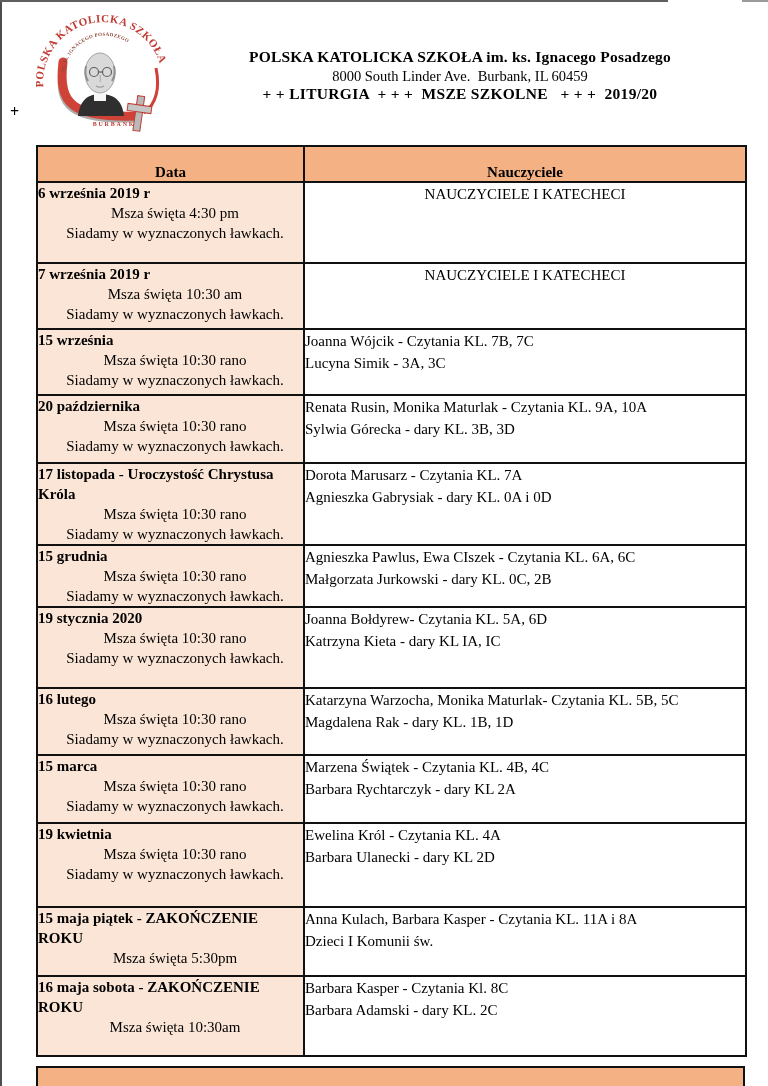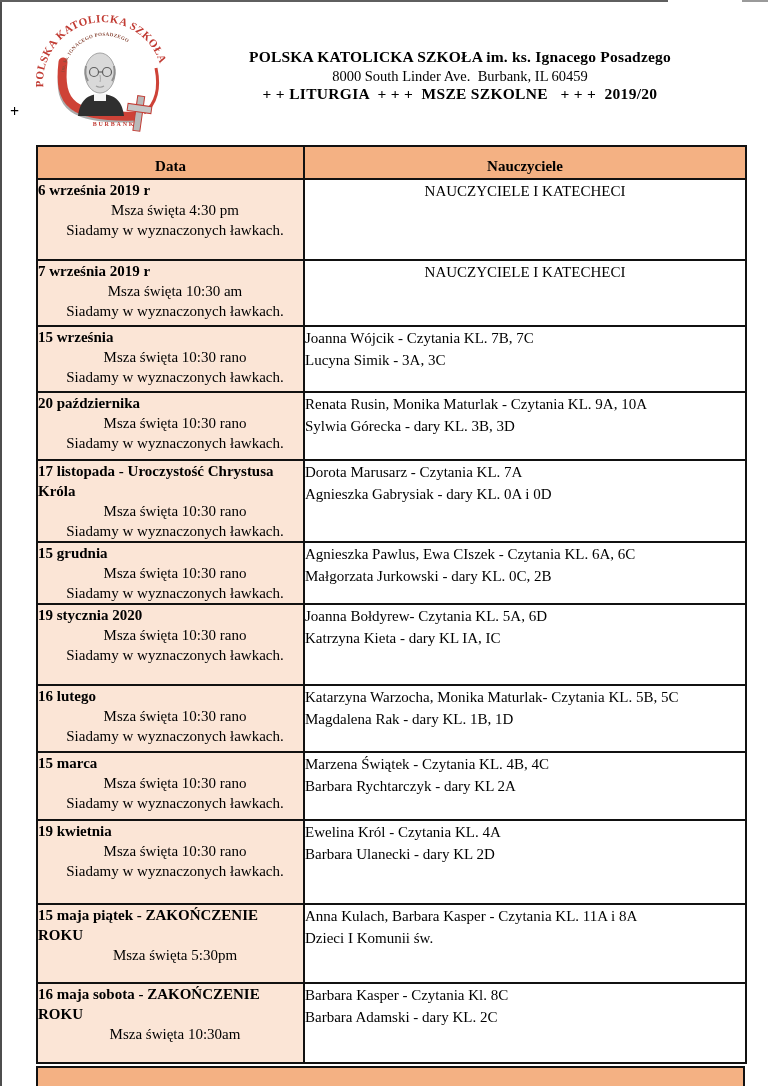--- a/index.html
+++ b/index.html
@@ -20,21 +20,21 @@
   
   .head-block{position:absolute;left:160px;top:48px;width:600px;text-align:center;}
   .school-name{font-size:15.5px;font-weight:bold;letter-spacing:0.2px;}
   .address{font-size:14.5px;margin-top:2px;white-space:pre;}
   .subtitle{font-size:15.5px;font-weight:bold;white-space:pre;letter-spacing:0.3px;}
 
   
   table.schedule{position:absolute;left:36px;top:145px;width:709px;
     border-collapse:collapse;table-layout:fixed;border:2px solid #111;}
   .schedule th,.schedule td{border:2px solid #111;vertical-align:top;overflow:hidden;padding:0;}
-  .schedule th{background:#F4B183;font-size:15px;font-weight:bold;text-align:center;padding-top:11px;}
+  .schedule th{background:#F4B183;font-size:15px;font-weight:bold;text-align:center;padding-top:17px;}
   .dcell{background:#FBE5D6;padding:2px 6px 2px 6px;}
   .dtitle{font-weight:bold;font-size:15px;line-height:20px;text-align:left;}
   .dline{font-size:15px;line-height:20px;text-align:center;margin-left:9px;}
   .tcell{background:#ffffff;padding:2px 2px 2px 10px;font-size:15px;line-height:22px;}
   .tcell div{white-space:nowrap;}
   .tcenter{text-align:center;vertical-align:middle;}
   .tcenter div{white-space:normal;}
 
   
   .next-header{position:absolute;left:36px;top:1066px;width:709px;height:20px;
@@ -214,21 +214,21 @@
       <div class="dtitle">19 kwietnia</div>
       <div class="dline">Msza święta 10:30 rano</div>
       <div class="dline">Siadamy w wyznaczonych ławkach.</div>
     </td>
     <td class="tcell">
       <div>Ewelina Król - Czytania KL. 4A</div>
       <div>Barbara Ulanecki - dary KL 2D</div>
     </td>
   </tr>
 
-  <tr style="height:79px">
+  <tr style="height:69px">
     <td class="dcell">
       <div class="dtitle">15 maja piątek - ZAKOŃCZENIE ROKU</div>
       <div class="dline">Msza święta 5:30pm</div>
     </td>
     <td class="tcell">
       <div>Anna Kulach, Barbara Kasper - Czytania KL. 11A i 8A</div>
       <div>Dzieci I Komunii św.</div>
     </td>
   </tr>
 

